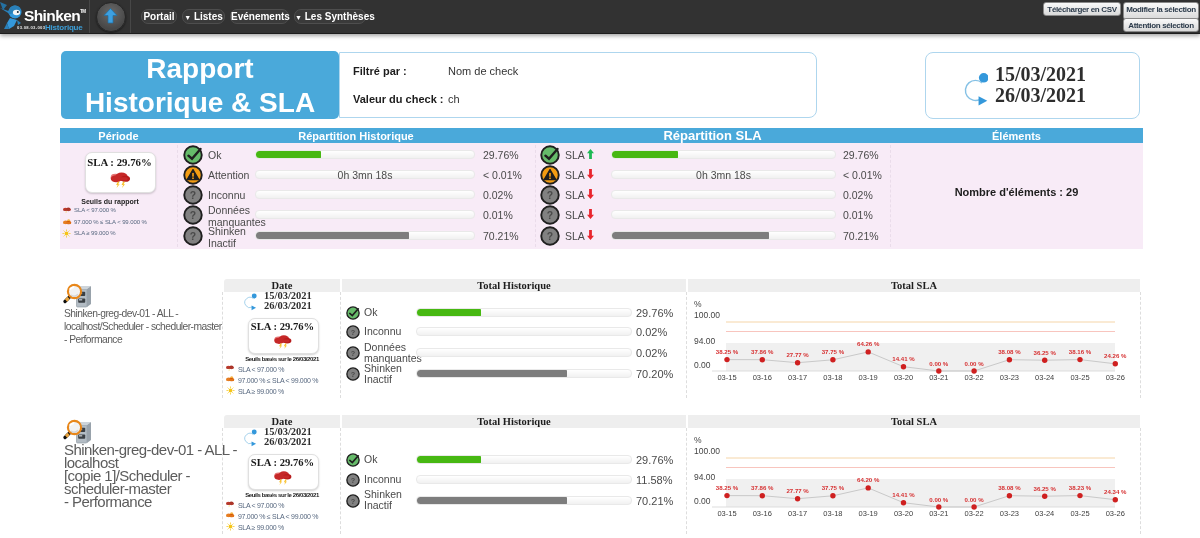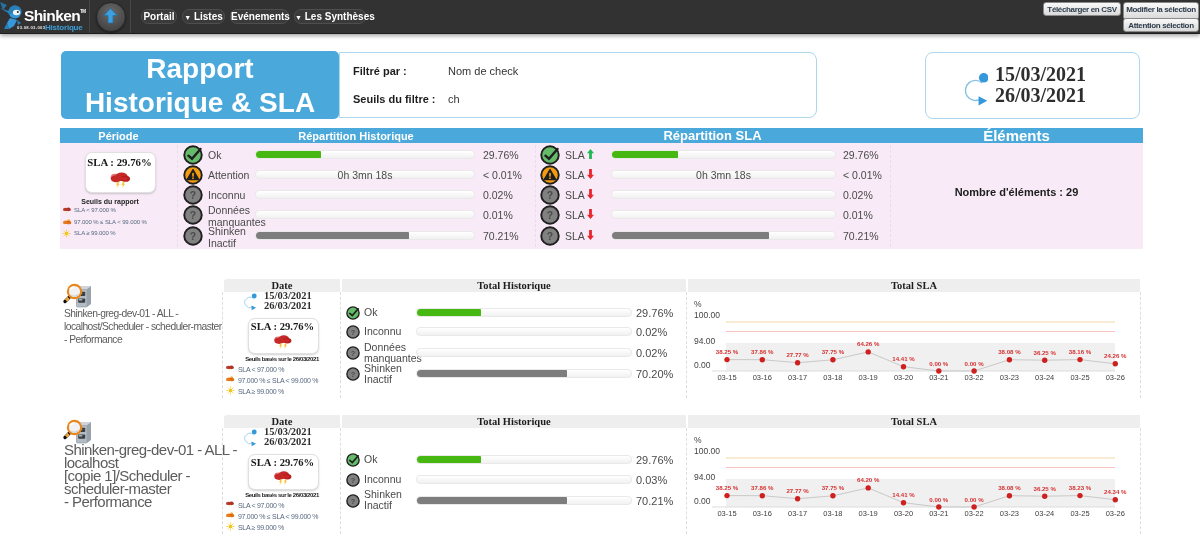--- a/index.html
+++ b/index.html
@@ -55,34 +55,34 @@
 <div class="navb" style="left:182px;width:43px;"><span style="font-size:7px;">▼</span> Listes</div>
 <div class="navb" style="left:230px;width:59px;">Evénements</div>
 <div class="navb" style="left:294px;width:72px;"><span style="font-size:7px;">▼</span> Les Synthèses</div>
 <div class="tbtn" style="left:1043px;top:2px;width:78px;height:14px;line-height:13px;">Télécharger en CSV</div>
 <div class="tbtn" style="left:1123px;top:2px;width:76px;height:18px;line-height:13px;">Modifier la sélection</div>
 <div class="tbtn" style="left:1123px;top:18px;width:76px;height:14px;line-height:13px;">Attention sélection</div>
 <div class="abs" style="left:61px;top:51px;width:278px;height:68px;background:#4aa9da;border-radius:5px;color:#fff;font-weight:bold;font-size:28px;text-align:center;line-height:33.5px;padding-top:1px;box-sizing:border-box;">Rapport<br>Historique &amp; SLA</div>
 <div class="abs" style="left:339px;top:52px;width:478px;height:66px;background:#fff;border:1px solid #aed6ee;border-radius:0 8px 8px 0;box-sizing:border-box;"></div>
 <div class="abs" style="left:353px;top:65px;font-size:11px;font-weight:bold;color:#1d1d1d;">Filtré par :</div>
 <div class="abs" style="left:448px;top:65px;font-size:11px;color:#333;">Nom de check</div>
-<div class="abs" style="left:353px;top:93px;font-size:11px;font-weight:bold;color:#1d1d1d;">Seuils du filtre :</div>
+<div class="abs" style="left:353px;top:93px;font-size:11px;font-weight:bold;color:#1d1d1d;">Valeur du check :</div>
 <div class="abs" style="left:448px;top:93px;font-size:11px;color:#333;">ch</div>
 <div class="abs" style="left:925px;top:52px;width:215px;height:67px;background:#fff;border:1px solid #aed6ee;border-radius:8px;box-sizing:border-box;"></div>
 <svg class="abs" style="left:963px;top:66px" width="25" height="41" viewBox="0 0 24 40">
 <circle cx="20" cy="11.5" r="4.7" fill="#3498db"></circle>
 <path d="M18.5 16.5 A 9.8 9.8 0 1 0 16.5 32.5" fill="none" stroke="#85c1e5" stroke-width="1.4"></path>
 <path d="M15 29.5 L23.5 34 L15 38.5 Z" fill="#3498db"></path>
 </svg>
 <div class="abs serif" style="left:995px;top:64px;font-size:20px;font-weight:bold;color:#2e2e2e;line-height:21px;">15/03/2021<br>26/03/2021</div>
 <div class="abs" style="left:60px;top:128px;width:1083px;height:15px;background:#4aa9da;"></div>
 <div class="abs" style="left:60px;top:129px;width:117px;height:14px;color:#fff;font-weight:bold;font-size:11px;text-align:center;line-height:14px;">Période</div>
 <div class="abs" style="left:177px;top:129px;width:358px;height:14px;color:#fff;font-weight:bold;font-size:11px;text-align:center;line-height:14px;">Répartition Historique</div>
 <div class="abs" style="left:535px;top:129px;width:355px;height:14px;color:#fff;font-weight:bold;font-size:13px;text-align:center;line-height:14px;">Répartition SLA</div>
-<div class="abs" style="left:890px;top:129px;width:253px;height:14px;color:#fff;font-weight:bold;font-size:15px;text-align:center;line-height:14px;">Éléments</div>
+<div class="abs" style="left:890px;top:129px;width:253px;height:14px;color:#fff;font-weight:bold;font-size:11px;text-align:center;line-height:14px;">Éléments</div>
 <div class="abs" style="left:60px;top:143px;width:1083px;height:106px;background:#f8ebf7;"></div>
 <div class="vdash" style="left:177px;top:145px;height:102px;border-left-color:#eadcea;"></div>
 <div class="vdash" style="left:535px;top:145px;height:102px;border-left-color:#eadcea;"></div>
 <div class="vdash" style="left:890px;top:145px;height:102px;border-left-color:#eadcea;"></div>
 <div class="slabox" style="left:85px;top:152px;width:69px;height:39px;"></div>
 <div class="abs slatxt" style="left:85px;top:156px;width:69px;text-align:center;font-size:10.8px;">SLA : 29.76%</div>
 <svg class="abs" style="left:108px;top:171px" width="24" height="17" viewBox="0 0 30 22">
 <g>
 <ellipse cx="9" cy="8" rx="6" ry="4.5" fill="#e57373"></ellipse>
 <ellipse cx="17" cy="7.5" rx="8" ry="5.5" fill="#c62828"></ellipse>
@@ -457,21 +457,21 @@
 <div class="fill" style="width:29.76%;background:#47b812;"></div>
 </div>
 <div class="val" style="left:636px;top:454px;font-size:11px;">29.76%</div>
 <svg class="abs" style="left:346px;top:473px" width="14" height="14" viewBox="0 0 24 24">
 <circle cx="12" cy="12" r="10.5" fill="#818181" stroke="#1f1f1f" stroke-width="2.3"></circle>
 <text x="12" y="16.5" text-anchor="middle" font-size="12.5" font-weight="bold" fill="#4a4a4a" font-family="Liberation Sans">?</text>
 </svg>
 <div class="lbl" style="left:364px;top:474px;font-size:10.5px;line-height:11px;">Inconnu</div>
 <div class="bar" style="left:416px;top:475px;width:216px;">
 </div>
-<div class="val" style="left:636px;top:474px;font-size:11px;">0.03%</div>
+<div class="val" style="left:636px;top:474px;font-size:11px;">11.58%</div>
 <svg class="abs" style="left:346px;top:493.5px" width="14" height="14" viewBox="0 0 24 24">
 <circle cx="12" cy="12" r="10.5" fill="#818181" stroke="#1f1f1f" stroke-width="2.3"></circle>
 <text x="12" y="16.5" text-anchor="middle" font-size="12.5" font-weight="bold" fill="#4a4a4a" font-family="Liberation Sans">?</text>
 </svg>
 <div class="lbl" style="left:364px;top:489.0px;font-size:10.5px;line-height:11px;">Shinken<br>Inactif</div>
 <div class="bar" style="left:416px;top:495.5px;width:216px;">
 <div class="fill" style="width:70.21%;background:#7d7d7d;"></div>
 </div>
 <div class="val" style="left:636px;top:494.5px;font-size:11px;">70.21%</div>
 <svg class="abs" style="left:686px;top:428px" width="470" height="112" viewBox="0 0 470 112">

